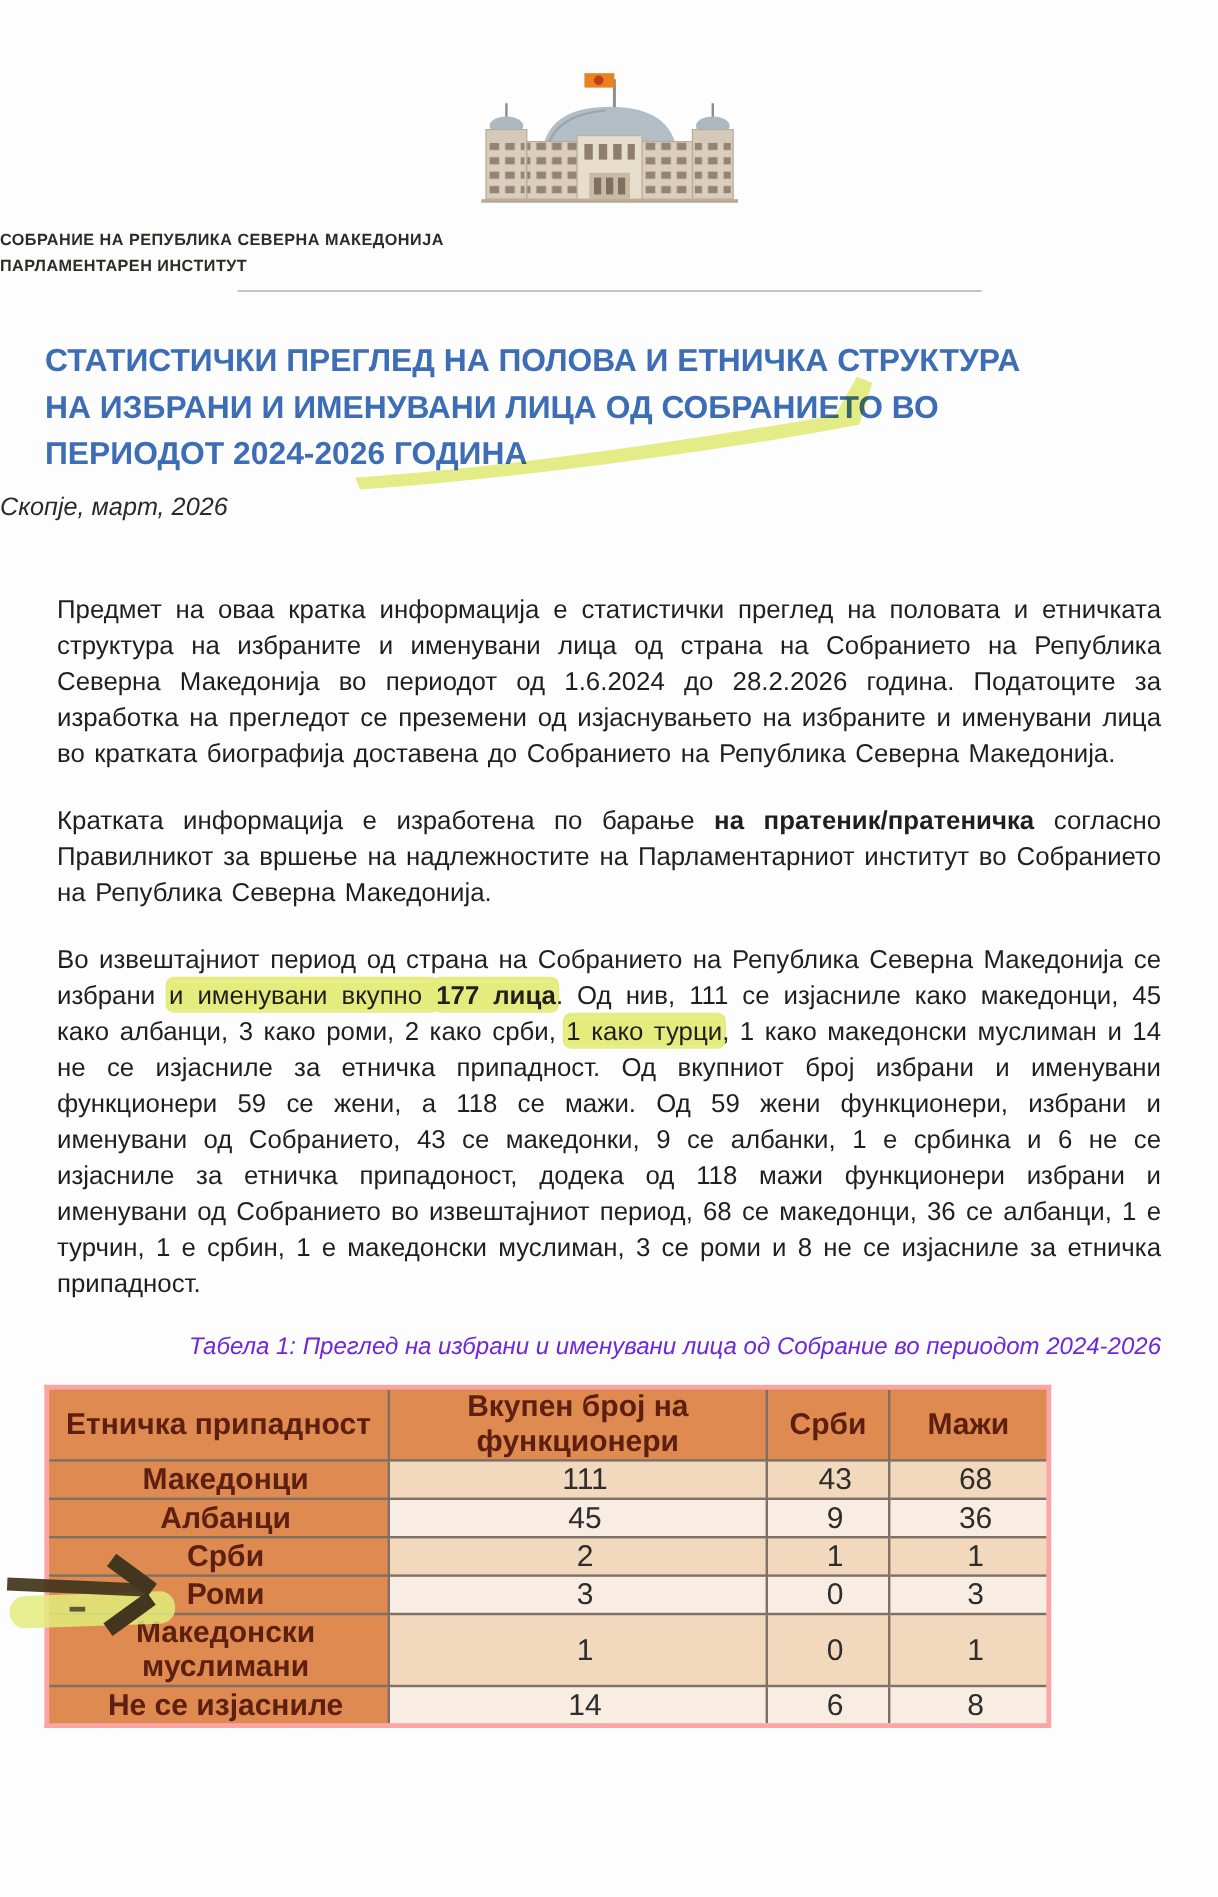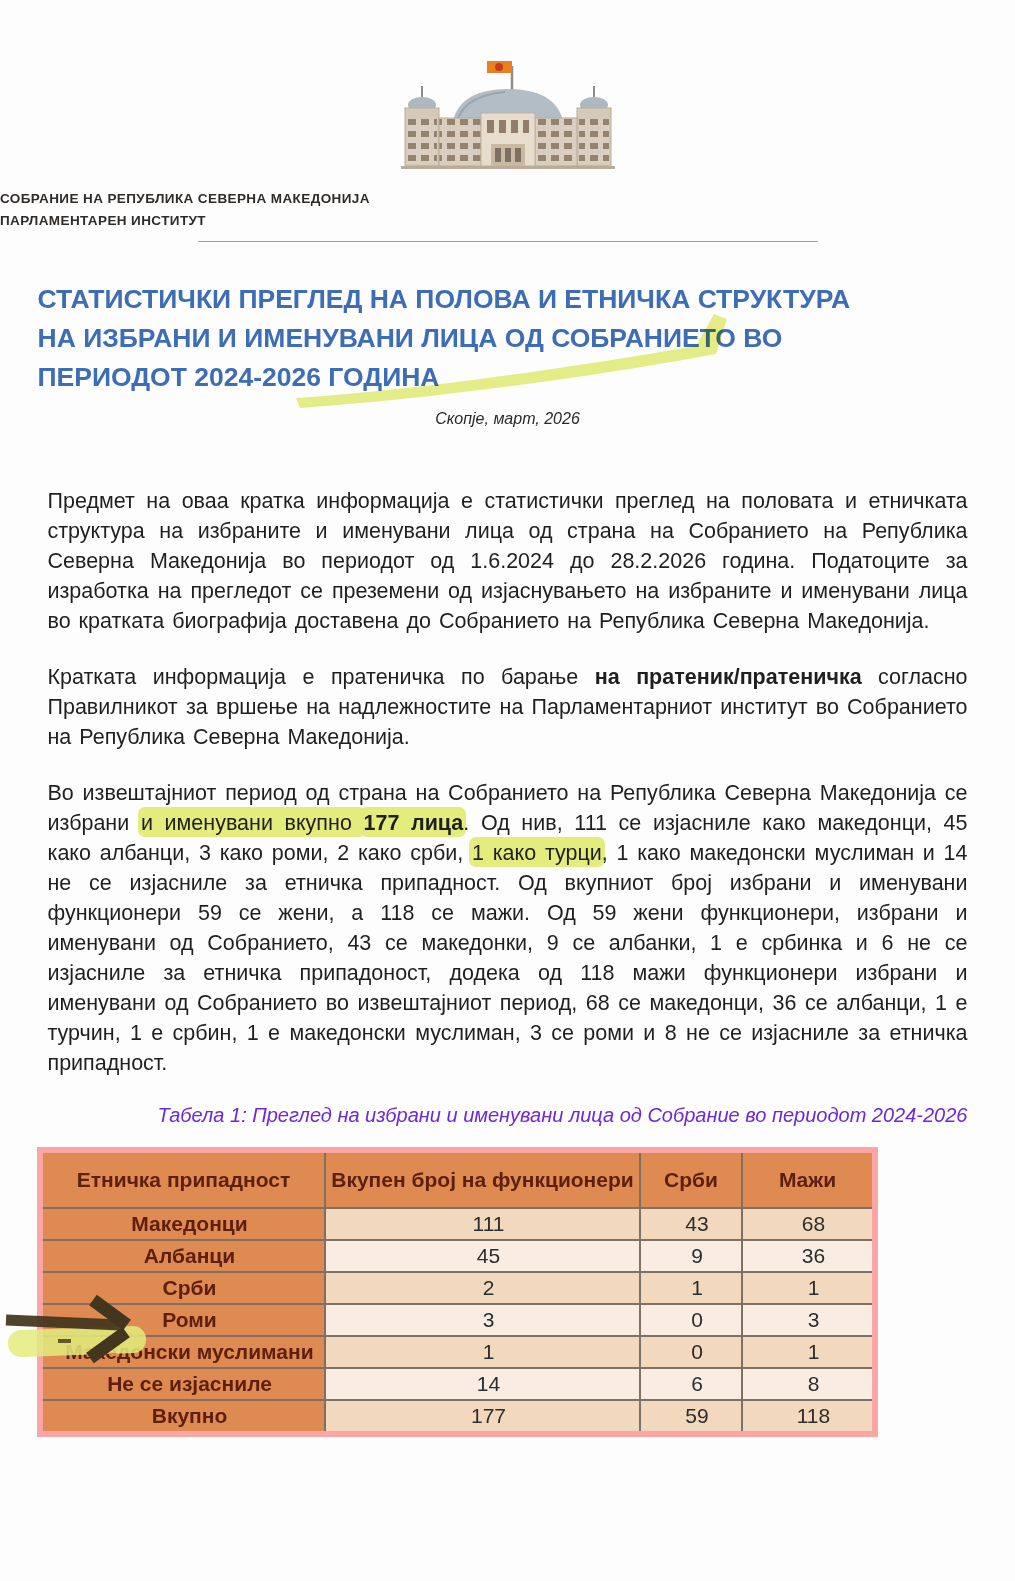--- a/index.html
+++ b/index.html
@@ -8,28 +8,28 @@
     --t-border:#7c7164; --th-text:#5c1f10; --ink:#1f1f1f;
   }
   html,body{margin:0;padding:0;background:#ffffff;}
   body{width:1015px;height:1581px;font-family:"Liberation Sans",sans-serif;overflow:hidden;}
   .page{position:relative;width:1015px;height:1581px;background:#fdfdfd;}
   .logo-wrap{padding-top:56px;text-align:center;}
   .org{ text-align:left;font-weight:bold;color:#2e2b29;font-size:13.5px;letter-spacing:.4px;line-height:22px;margin-top:14px;}
   .rule{width:620px;margin:9px auto 0 auto;border-top:1.5px solid #a59a9a;}
   .title{margin:38px auto 0 auto;width:940px;font-weight:bold;
          font-size:26.5px;line-height:39px;color:var(--title-blue);position:relative;z-index:1;}
-  .dateline{margin-top:13px;text-align:center;font-style:italic;font-size:16px;color:#2a2a2a;}
+  .dateline{margin-top:13px;font-style:italic;font-size:21px;color:#2a2a2a;}
   .doc{width:920px;margin:58px auto 0 auto;}
   .doc p{margin:0 0 26px 0;font-size:21.5px;line-height:30px;text-align:justify;color:var(--ink);word-spacing:2px;}
   .doc .b{font-weight:bold;}
   .doc .hl{background:var(--hl);box-shadow:0 -1px 0 3px var(--hl);border-radius:4px;}
   .caption{width:920px;margin:6px auto 0 auto;font-style:italic;font-size:20px;color:#6d28d9;text-align:right;}
   table.eth{margin:20px 0 0 37px;border-collapse:collapse;table-layout:fixed;width:835px;
-            border:6px solid #fca5a5;font-size:21px;}
+            border:4px solid #fca5a5;font-size:25px;}
   table.eth th, table.eth td{border:2px solid var(--t-border);text-align:center;padding:0 4px;}
   table.eth th{background:var(--th-bg);color:var(--th-text);font-weight:bold;height:54px;}
   table.eth td{height:30px;color:#2d2d2d;padding-left:16px;}
   table.eth td.lab{background:var(--th-bg);color:var(--th-text);font-weight:bold;}
   table.eth tbody tr:nth-child(odd)  td:not(.lab){background:var(--row-a);}
   table.eth tbody tr:nth-child(even) td:not(.lab){background:var(--row-b);}
   .overlay{position:absolute;pointer-events:none;}
   .blend{mix-blend-mode:multiply;}
 </style>
 </head>
@@ -86,21 +86,21 @@
   <div class="title">
     <div>СТАТИСТИЧКИ ПРЕГЛЕД НА ПОЛОВА И ЕТНИЧКА СТРУКТУРА</div>
     <div>НА ИЗБРАНИ И ИМЕНУВАНИ ЛИЦА ОД СОБРАНИЕТО ВО</div>
     <div><span>ПЕРИОДОТ 2024-2026</span><span> ГОДИНА</span></div>
   </div>
 
   <div class="dateline">Скопје, март, 2026</div>
 
   <div class="doc">
     <p><span>Предмет на оваа кратка информација е статистички преглед на половата и етничката структура на избраните и именувани лица од страна на Собранието на Република Северна Македонија во периодот од 1.6.2024 до 28.2.2026 година. Податоците за изработка на прегледот се преземени од изјаснувањето на избраните и именувани лица во кратката биографија доставена до Собранието на Република Северна Македонија.</span></p>
-    <p><span>Кратката информација е пратеничка по барање  </span><span class="b">на пратеник/пратеничка</span><span> согласно Правилникот за вршење на надлежностите на Парламентарниот институт во Собранието на Република Северна Македонија.</span></p>
+    <p><span>Кратката информација е изработена по барање  </span><span class="b">на пратеник/пратеничка</span><span> согласно Правилникот за вршење на надлежностите на Парламентарниот институт во Собранието на Република Северна Македонија.</span></p>
     <p><span>Во извештајниот период од страна на Собранието на Република Северна Македонија се избрани </span><span class="hl">и именувани вкупно </span><span class="b hl">177 лица</span><span>. Од нив, 111 се изјасниле како македонци, 45 како албанци, 3 како роми, 2 како срби, </span><span class="hl">1 како турци</span><span>, 1 како македонски муслиман и 14 не се изјасниле за етничка припадност. Од вкупниот број избрани и именувани функционери 59 се жени, а 118 се мажи. Од 59 жени функционери, избрани и именувани од Собранието, 43 се македонки, 9 се албанки, 1 е србинка и 6 не се изјасниле за етничка припадоност, додека од 118 мажи функционери избрани и именувани од Собранието во извештајниот период, 68 се македонци, 36 се албанци, 1 е турчин, 1 е србин, 1 е македонски муслиман, 3 се роми и 8 не се изјасниле за етничка припадност.</span></p>
   </div>
 
   <div class="caption">Табела 1: Преглед на избрани и именувани лица од Собрание во периодот 2024-2026</div>
 
   <table class="eth">
     <colgroup>
         <col style="width:285px">
         <col style="width:315px">
         <col style="width:102px">
@@ -144,26 +144,20 @@
           <td>1</td>
           <td>0</td>
           <td>1</td>
         </tr>
         <tr>
           <td class="lab">Не се изјасниле</td>
           <td>14</td>
           <td>6</td>
           <td>8</td>
         </tr>
-        <tr>
-          <td class="lab">Вкупно</td>
-          <td>177</td>
-          <td>59</td>
-          <td>118</td>
-        </tr>
       </tbody>
   </table>
 
   <svg class="overlay" style="left:0;top:1292px;z-index:3" width="180" height="86">
     <rect x="8" y="36" width="138" height="27" rx="13" style="fill:var(--hl)" opacity="0.85" transform="rotate(-2 77 49)" class="blend"></rect>
     <line x1="6" y1="28" x2="120" y2="33" style="stroke:var(--arrow)" stroke-width="11" opacity="0.93"></line>
     <line x1="93" y1="8" x2="127" y2="33" style="stroke:var(--arrow)" stroke-width="13"></line>
     <line x1="126" y1="40" x2="90" y2="66" style="stroke:var(--arrow)" stroke-width="13"></line>
     <rect x="58" y="47" width="13" height="4" style="fill:var(--arrow)" opacity="0.8"></rect>
   </svg>

